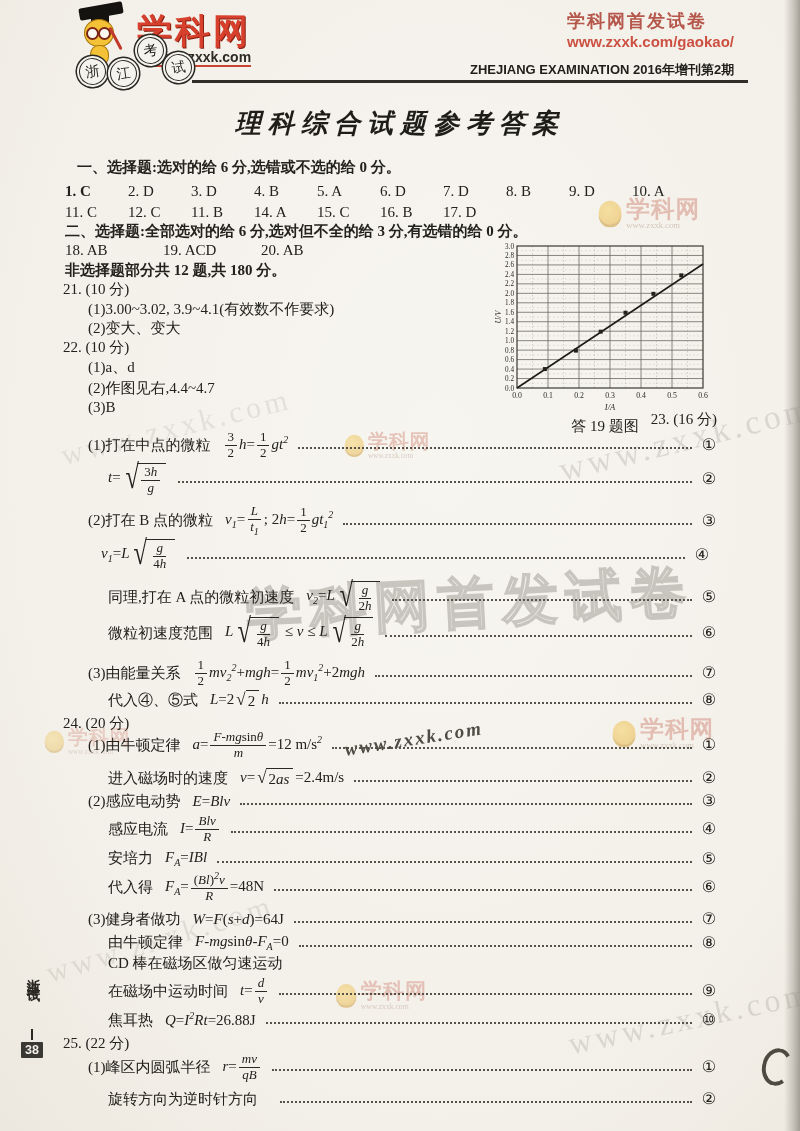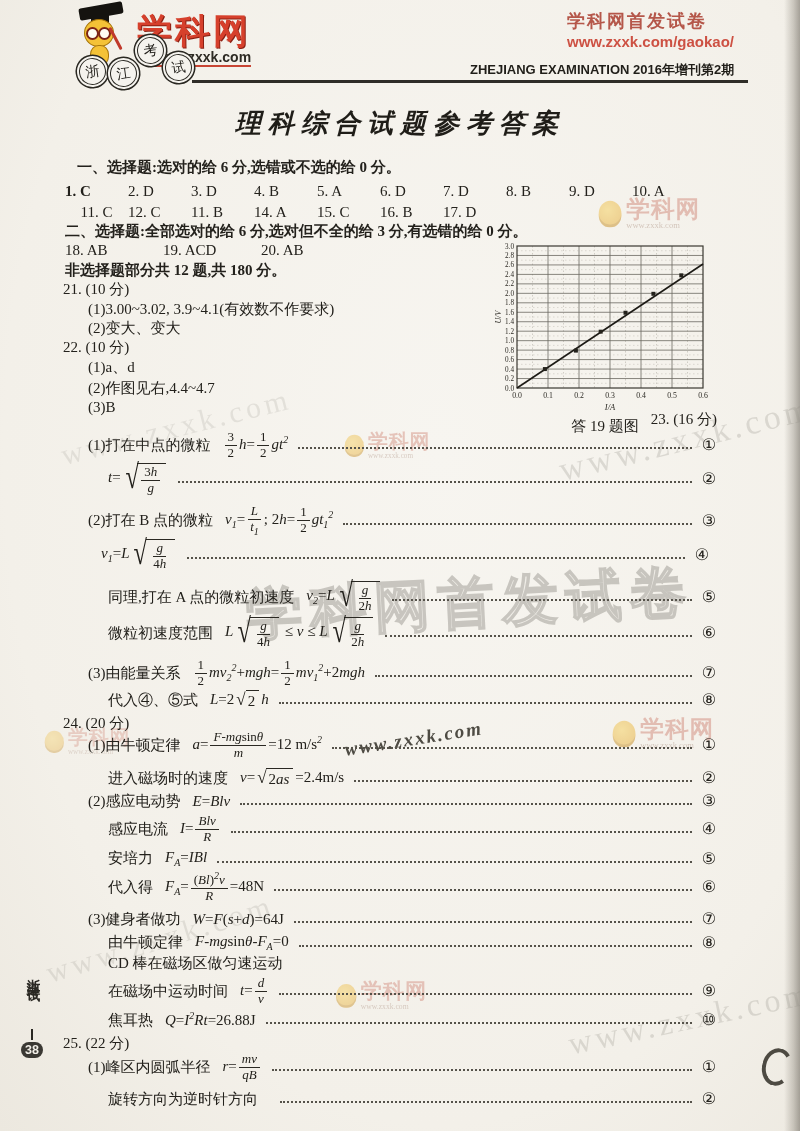--- a/index.html
+++ b/index.html
@@ -57,21 +57,21 @@
 
   
   #chart{position:absolute;left:494px;top:238px;width:214px;height:176px;}
   .chart-cap{position:absolute;left:520px;top:417px;width:170px;text-align:center;font-size:15px;}
 
   
   .side-label{position:absolute;left:24px;top:968px;writing-mode:vertical-rl;text-orientation:upright;
               font-size:13.5px;letter-spacing:3px;font-weight:600;color:#2a2823;}
   .side-dash{position:absolute;left:31px;top:1029px;width:2px;height:11px;background:#2a2823;}
   .page-num{position:absolute;left:21px;top:1042px;background:#3a3833;color:#f2efe8;font-size:12.5px;
-            font-weight:700;padding:1px 4px;border-radius:8px;font-family:"Liberation Sans",sans-serif;}
+            font-weight:700;padding:1px 4px;border-radius:1px;font-family:"Liberation Sans",sans-serif;}
   .scan-edge{position:absolute;right:0;top:0;width:16px;height:100%;
              background:linear-gradient(to right,rgba(120,112,98,0),rgba(95,88,76,0.28) 60%,rgba(70,64,54,0.45));}
   .corner-c{position:absolute;left:762px;top:1048px;width:22px;height:30px;border:4px solid #4d4a42;
             border-radius:50%;border-right-color:transparent;transform:rotate(12deg);}
 
   
   .wm{position:absolute;pointer-events:none;}
   .wm-diag{color:#918e85;letter-spacing:4px;white-space:nowrap;font-weight:500;}
   .wm-hand{color:#3c3931;font-weight:700;letter-spacing:2px;white-space:nowrap;font-style:italic;}
   .wm-outline{font-weight:800;letter-spacing:8px;white-space:nowrap;color:rgba(165,162,153,0.18);
@@ -252,21 +252,21 @@
       <span style="width: 63px;">3. D</span>
       <span style="width: 63px;">4. B</span>
       <span style="width: 63px;">5. A</span>
       <span style="width: 63px;">6. D</span>
       <span style="width: 63px;">7. D</span>
       <span style="width: 63px;">8. B</span>
       <span style="width: 63px;">9. D</span>
       <span style="width: 63px;">10. A</span>
     </div>
     <div class="ansrow" style="left: 65px; top: 204px;">
-      <span style="width: 63px; text-align: center;">11. C</span>
+      <span style="width: 63px;">11. C</span>
       <span style="width: 63px;">12. C</span>
       <span style="width: 63px;">11. B</span>
       <span style="width: 63px;">14. A</span>
       <span style="width: 63px;">15. C</span>
       <span style="width: 63px;">16. B</span>
       <span style="width: 63px;">17. D</span>
     </div>
     <div class="ansrow" style="left: 65px; top: 242px;">
       <span style="width: 98px;">18. AB</span>
       <span style="width: 98px;">19. ACD</span>

